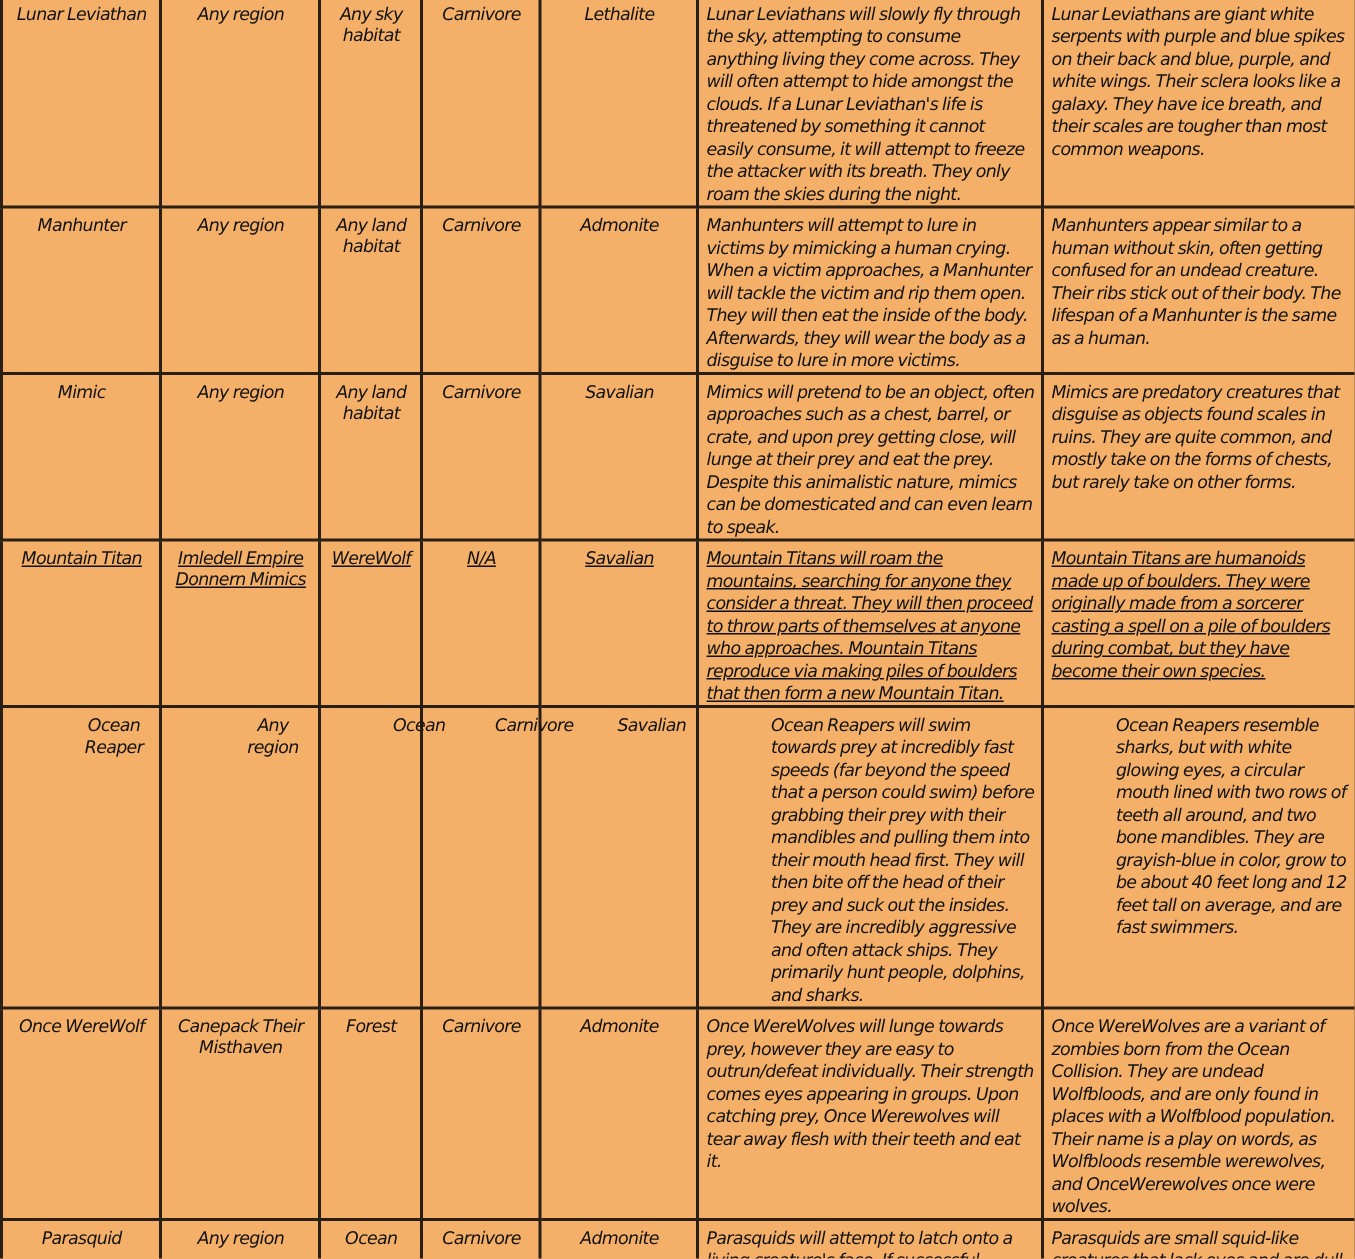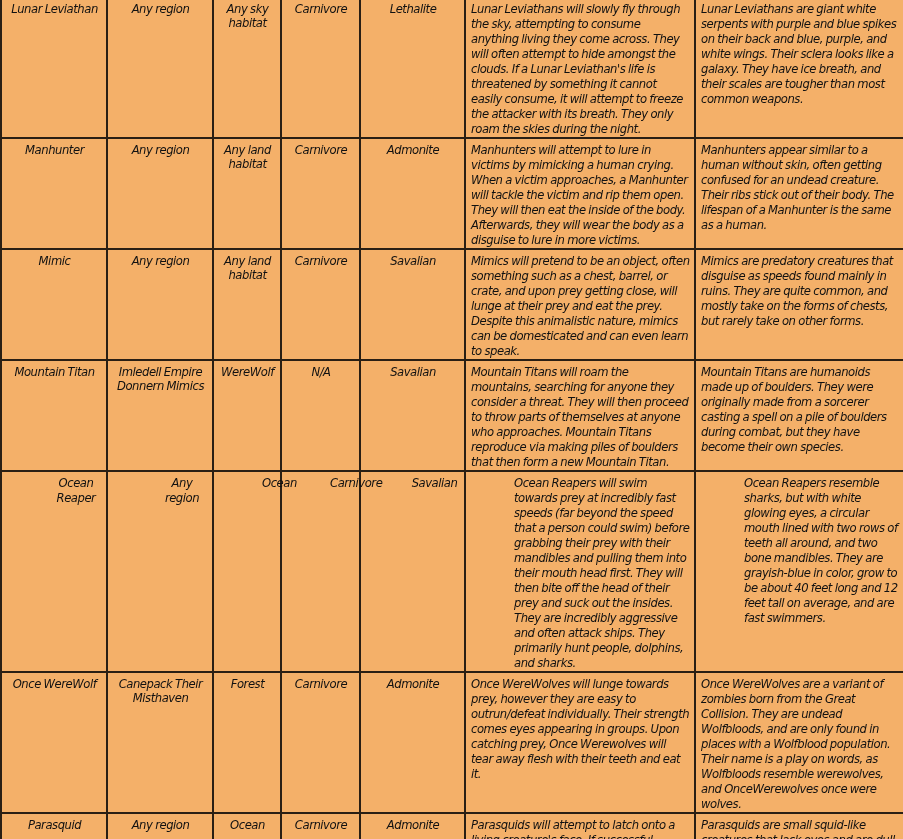--- a/index.html
+++ b/index.html
@@ -28,21 +28,21 @@
   col.c1 { width:106px; }
   col.c2 { width:106px; }
   col.c3 { width:68px; }
   col.c4 { width:79px; }
   col.c5 { width:105px; }
   col.c6 { width:230px; }
   col.c7 { width:209px; }
   tr.r1 td { height:125px; }
   tr.r2 td { height:98px; }
   tr.r3 td { height:98px; }
-  tr.r4 td { height:98px; }
+  tr.r4 td { height:98px;text-decoration:underline; }
   tr.r5 td { height:143px;padding-left:48px; }
   tr.r6 td { height:113px; }
   tr.r7 td { height:128px; }
   .line { display:block; }
 </style>
 </head>
 <body>
 
 <table class="bestiary">
   <colgroup>
@@ -87,22 +87,22 @@
       <td class="center">Mimic</td>
       <td class="center">
           <span class="line">Any region</span>
         </td>
       <td class="center short">
           <span class="line">Any land</span>
           <span class="line">habitat</span>
         </td>
       <td class="center">Carnivore</td>
       <td class="center">Savalian</td>
-      <td class="left">Mimics will pretend to be an object, often something such as a chest, barrel, or crate, and upon prey getting close, will lunge at their prey and eat the prey. Despite this animalistic nature, mimics can be domesticated and can even learn to speak.</td>
-      <td class="left">Mimics are predatory creatures that disguise as speeds found mainly in ruins. They are quite common, and mostly take on the forms of chests, but rarely take on other forms.</td>
+      <td class="left">Mimics will pretend to be an object, often approaches such as a chest, barrel, or crate, and upon prey getting close, will lunge at their prey and eat the prey. Despite this animalistic nature, mimics can be domesticated and can even learn to speak.</td>
+      <td class="left">Mimics are predatory creatures that disguise as objects found scales in ruins. They are quite common, and mostly take on the forms of chests, but rarely take on other forms.</td>
     </tr>
     <tr class="r4">
       <td class="center">Mountain Titan</td>
       <td class="center short">
           <span class="line">Imledell Empire</span>
           <span class="line">Donnern Mimics</span>
         </td>
       <td class="center">
           <span class="line">WereWolf</span>
         </td>
@@ -129,21 +129,21 @@
       <td class="center short">
           <span class="line">Canepack Their</span>
           <span class="line">Misthaven</span>
         </td>
       <td class="center">
           <span class="line">Forest</span>
         </td>
       <td class="center">Carnivore</td>
       <td class="center">Admonite</td>
       <td class="left">Once WereWolves will lunge towards prey, however they are easy to outrun/defeat individually. Their strength comes eyes appearing in groups. Upon catching prey, Once Werewolves will tear away flesh with their teeth and eat it.</td>
-      <td class="left">Once WereWolves are a variant of zombies born from the Great Collision. They are undead Wolfbloods, and are only found in places with a Wolfblood population. Their name is a play on words, as Wolfbloods resemble werewolves, and OnceWerewolves once were wolves.</td>
+      <td class="left">Once WereWolves are a variant of zombies born from the Ocean Collision. They are undead Wolfbloods, and are only found in places with a Wolfblood population. Their name is a play on words, as Wolfbloods resemble werewolves, and OnceWerewolves once were wolves.</td>
     </tr>
     <tr class="r7">
       <td class="center">Parasquid</td>
       <td class="center">
           <span class="line">Any region</span>
         </td>
       <td class="center">
           <span class="line">Ocean</span>
         </td>
       <td class="center">Carnivore</td>

